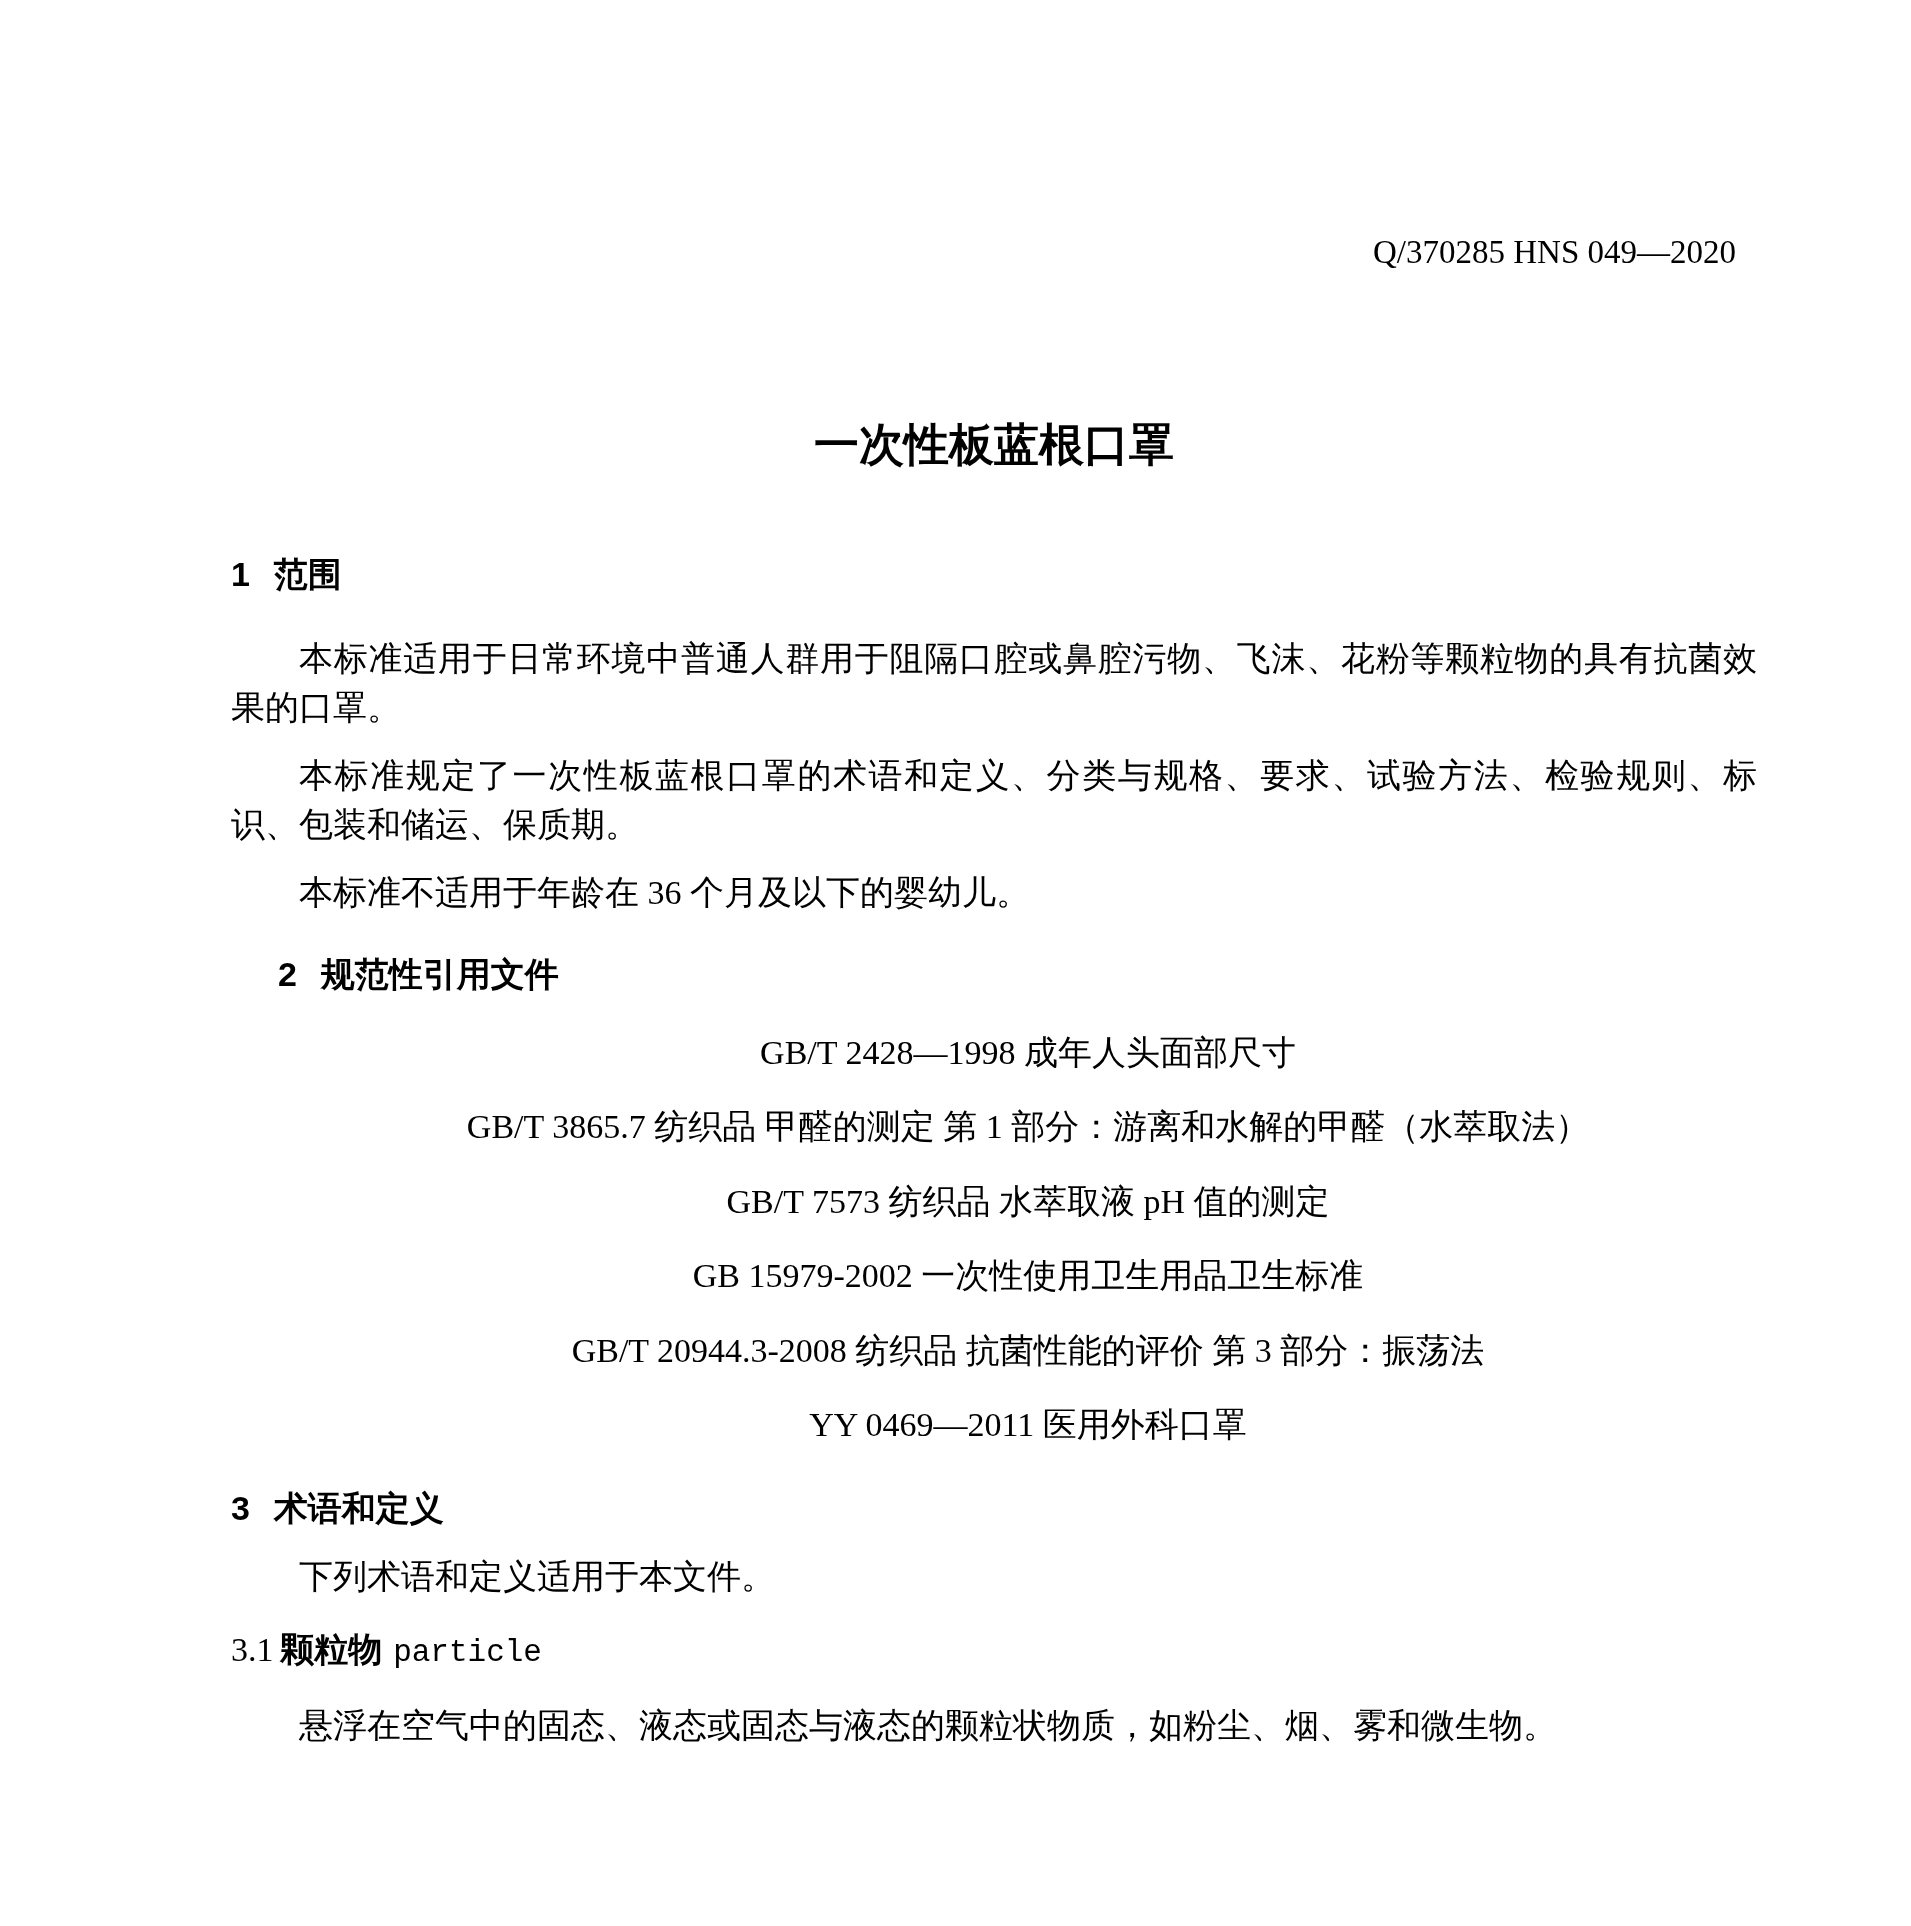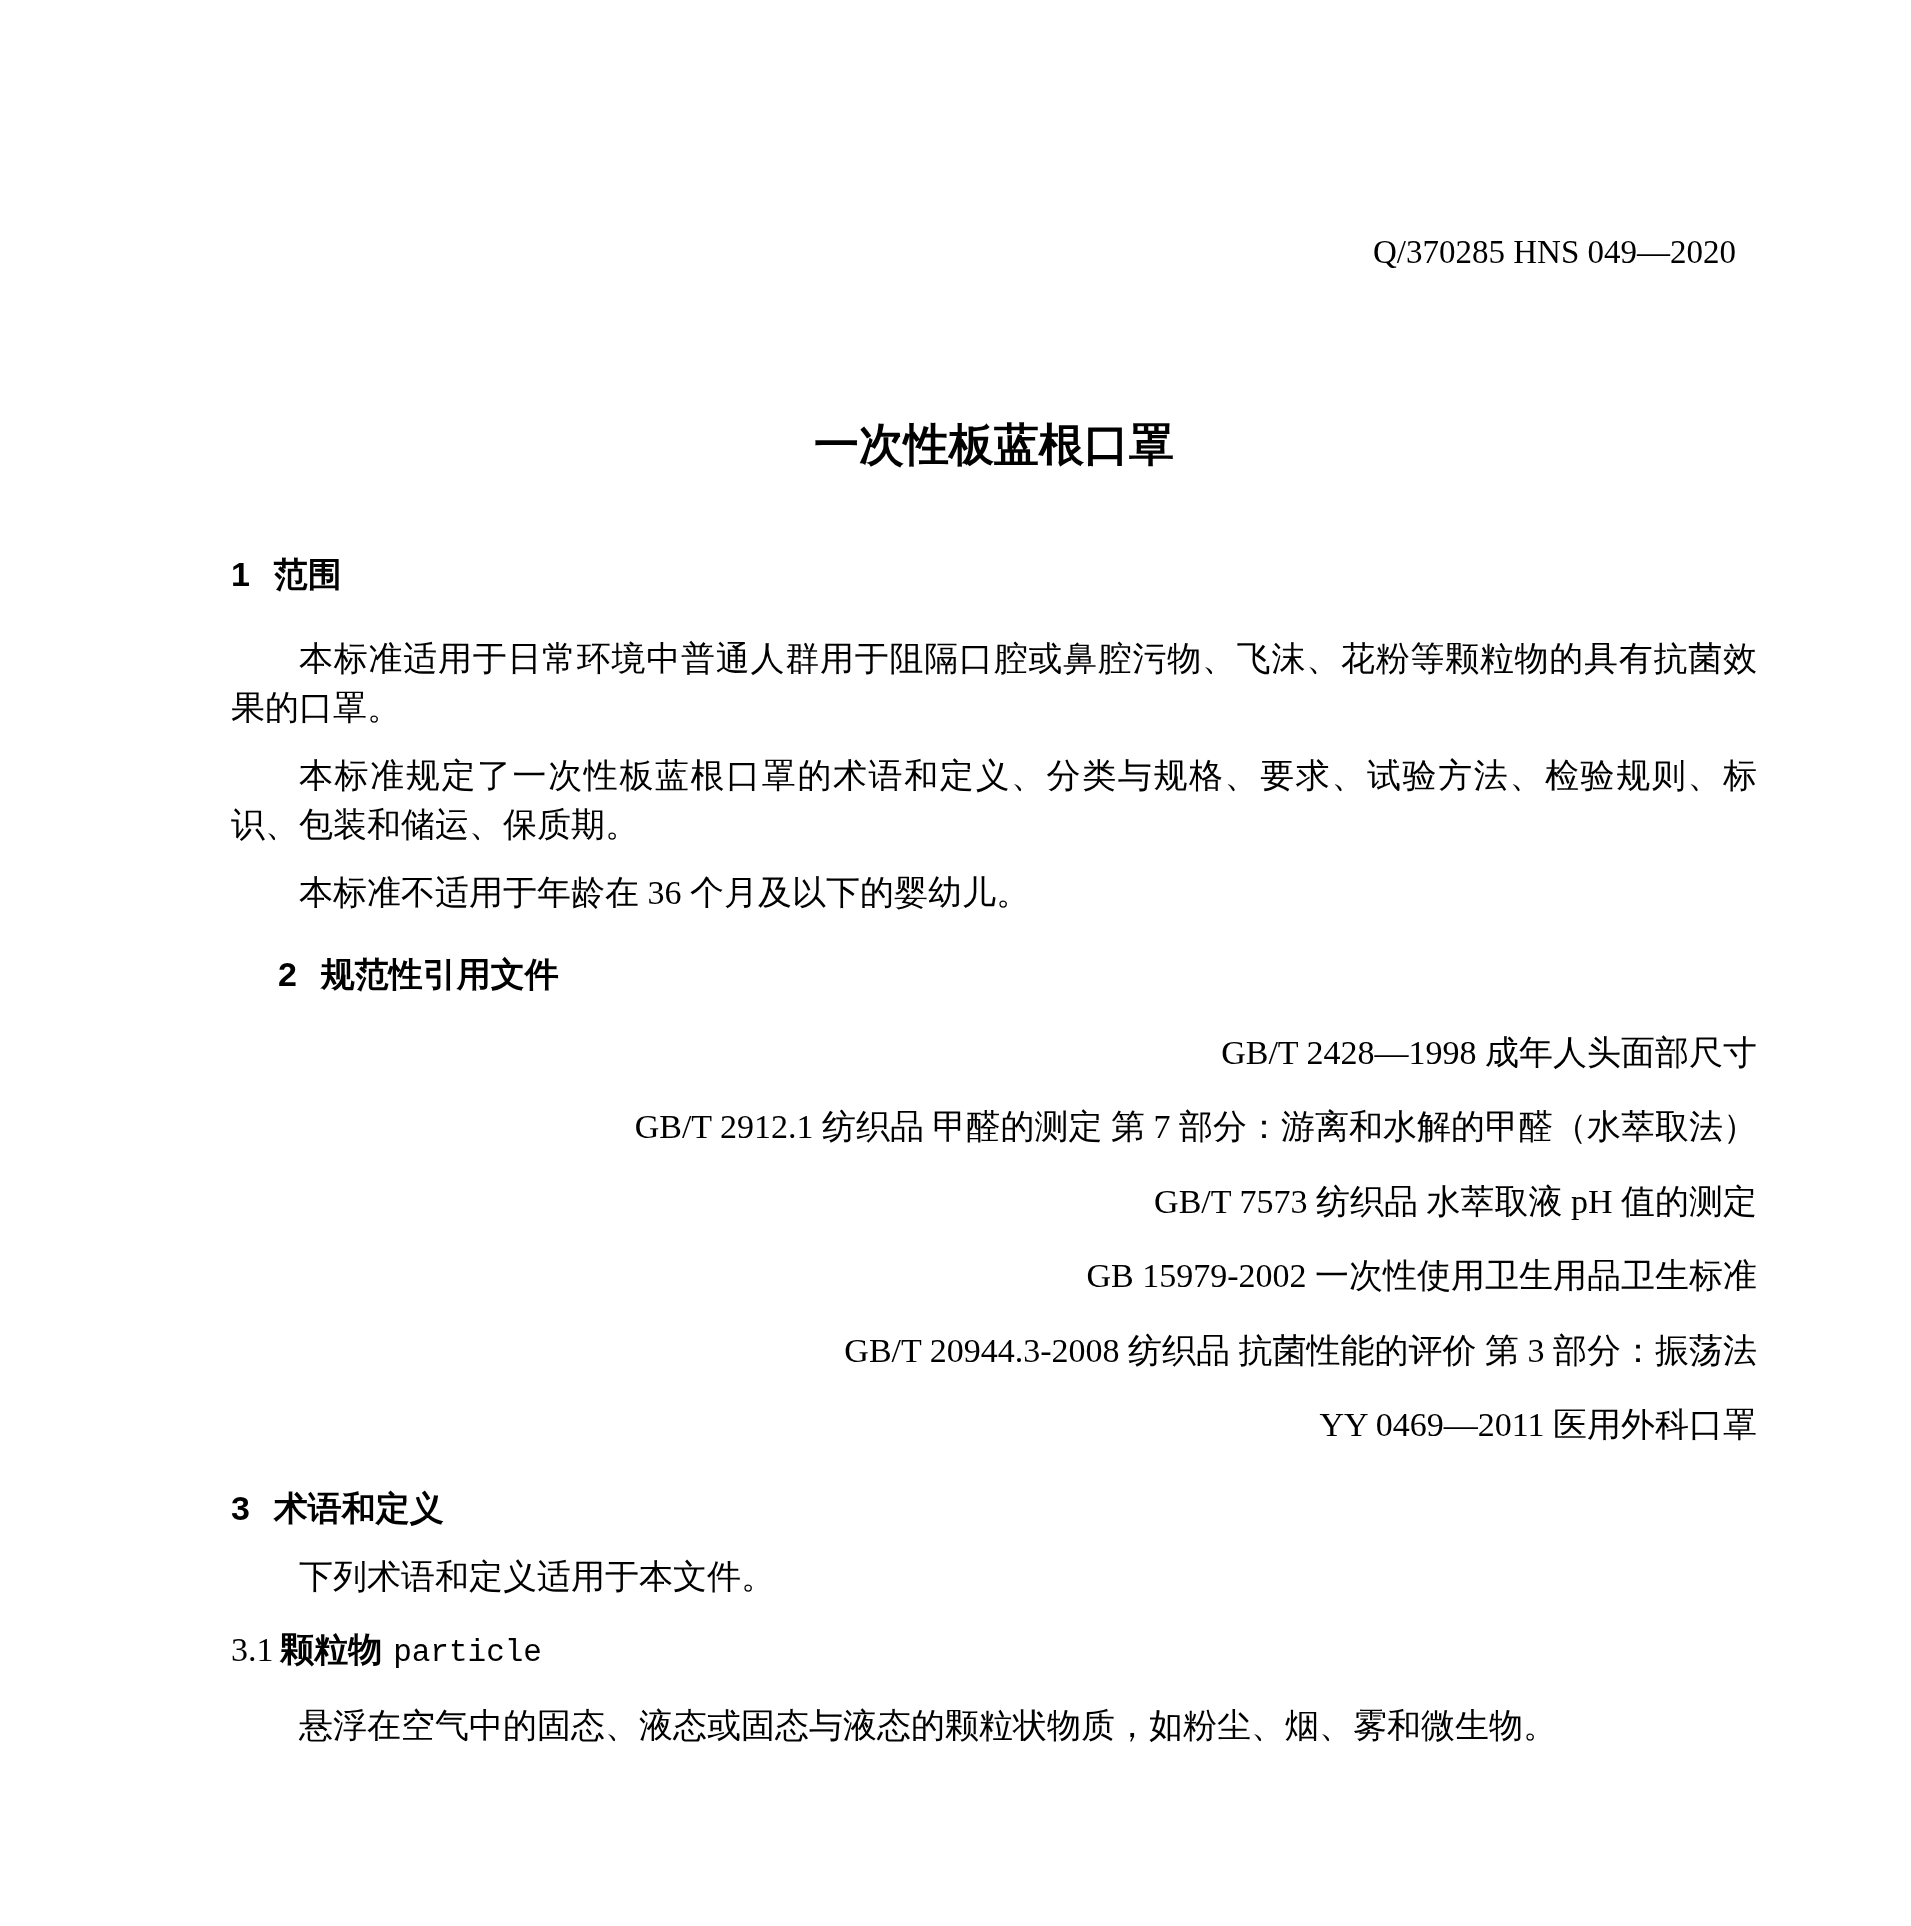--- a/index.html
+++ b/index.html
@@ -49,21 +49,21 @@
   #sec3-heading { margin-top: 35px;  margin-bottom: 19px; }
   p.body {
     font-size: 34px;
     line-height: 49px;
     margin: 19px 0;
     text-indent: 2em;
     text-align: justify;
   }
   p.ref {
     margin: 25.4px 0;
-    text-align: right;
+    text-align: center;
   }
   .term-heading {
     margin: 24px 0;
     font-size: 34px;
     line-height: 49px;
     white-space: nowrap;
   }
   .term-num {
     font-family: "Liberation Serif", "DejaVu Serif", serif;
     margin-right: 0.2em;
@@ -95,21 +95,21 @@
   <p class="body">本标准适用于日常环境中普通人群用于阻隔口腔或鼻腔污物、飞沫、花粉等颗粒物的具有抗菌效果的口罩。</p>
   <p class="body">本标准规定了一次性板蓝根口罩的术语和定义、分类与规格、要求、试验方法、检验规则、标识、包装和储运、保质期。</p>
   <p class="body">本标准不适用于年龄在 36 个月及以下的婴幼儿。</p>
 
   <div class="sec-heading" id="sec2-heading">
     <span class="sec-num">2</span><span class="sec-title">规范性引用文件</span>
   </div>
 
 
   <p class="body ref">GB/T 2428—1998 成年人头面部尺寸</p>
-  <p class="body ref">GB/T 2912.1 纺织品 甲醛的测定 第 7 部分：游离和水解的甲醛（水萃取法）</p>
+  <p class="body ref">GB/T 3865.7 纺织品 甲醛的测定 第 1 部分：游离和水解的甲醛（水萃取法）</p>
   <p class="body ref">GB/T 7573 纺织品 水萃取液 pH 值的测定</p>
   <p class="body ref">GB 15979-2002 一次性使用卫生用品卫生标准</p>
   <p class="body ref">GB/T 20944.3-2008 纺织品 抗菌性能的评价 第 3 部分：振荡法</p>
   <p class="body ref">YY 0469—2011 医用外科口罩</p>
 
   <div class="sec-heading" id="sec3-heading">
     <span class="sec-num">3</span><span class="sec-title">术语和定义</span>
   </div>
 
   <p class="body">下列术语和定义适用于本文件。</p>

